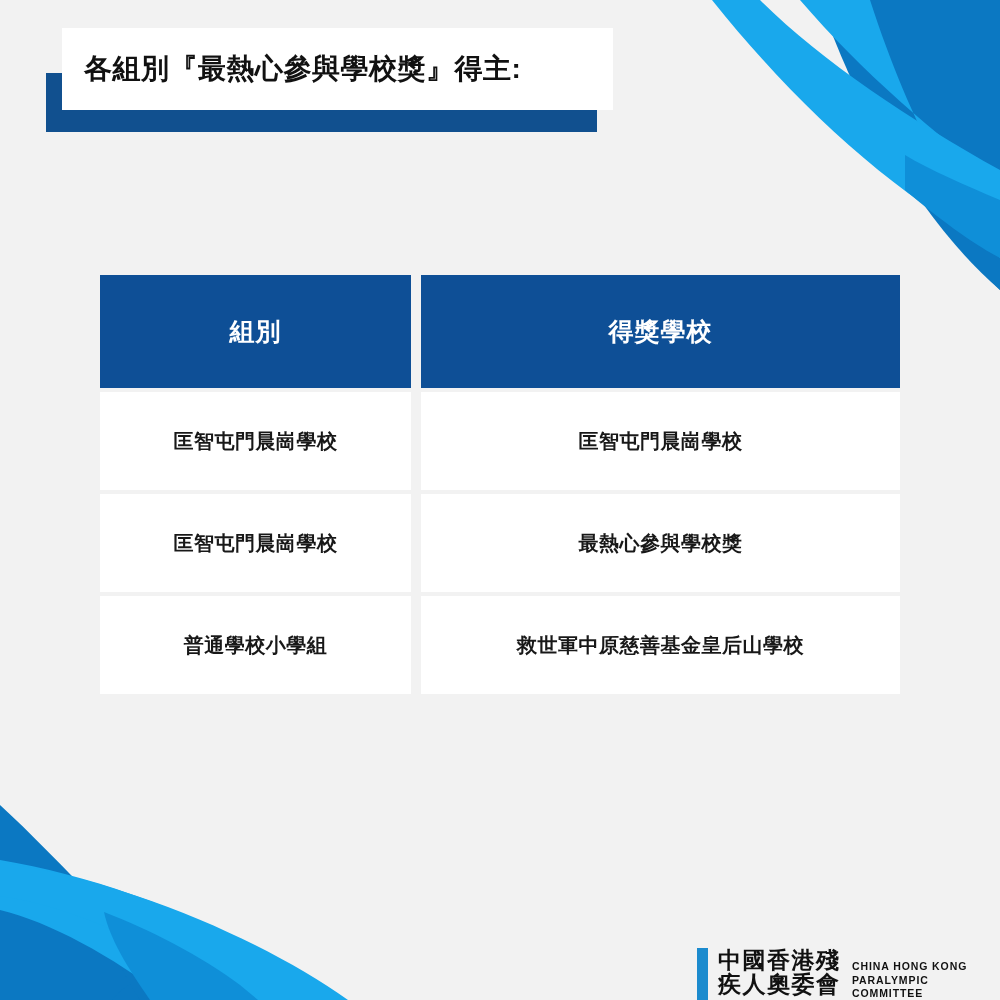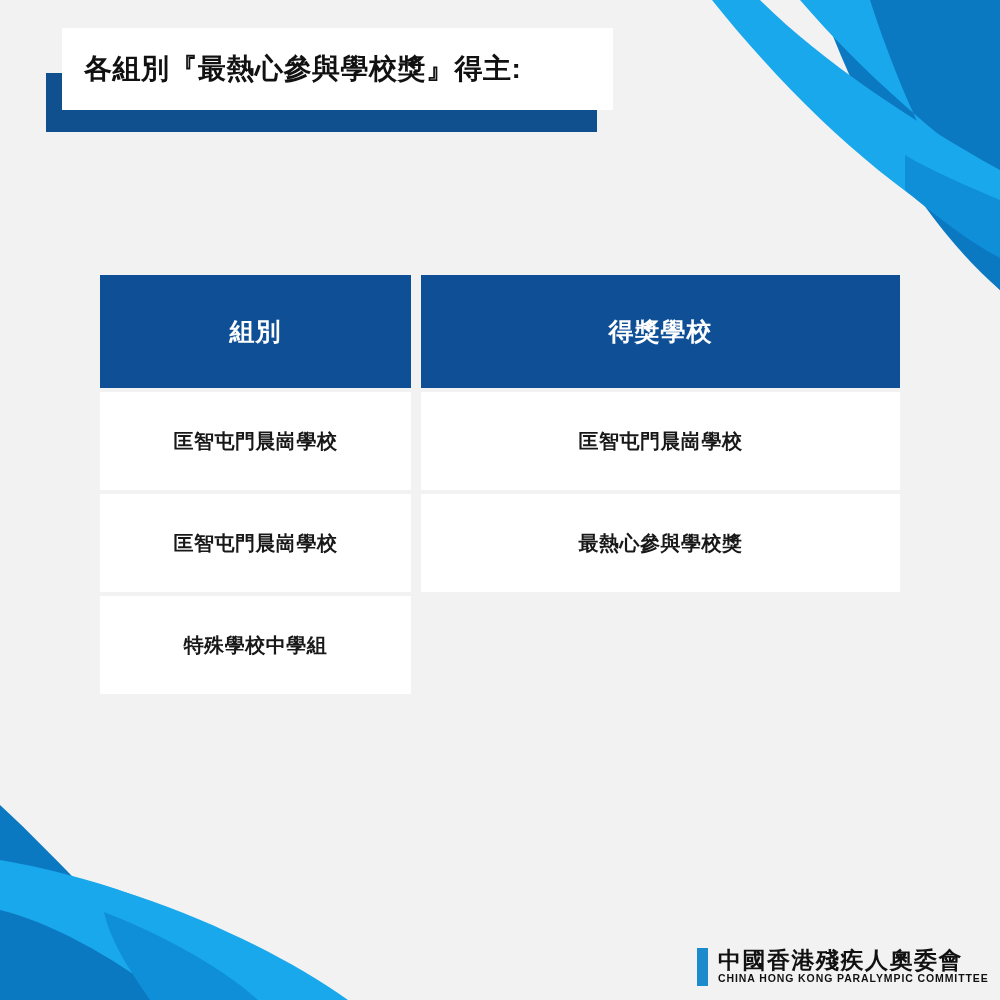--- a/index.html
+++ b/index.html
@@ -109,37 +109,37 @@
     z-index: 5;
   }
   .logo-bar {
     width: 11px;
     background: #1c8bce;
     flex: 0 0 11px;
   }
   .logo-text {
     padding-left: 10px;
     display: flex;
-    flex-direction: column;
+    flex-direction: row;
     justify-content: center;
   }
   .logo-cn {
     font-size: 23px;
     font-weight: bold;
     color: #111111;
     letter-spacing: 1.5px;
     line-height: 1.05;
   }
   .logo-en {
     font-size: 10.5px;
     font-weight: bold;
     color: #111111;
     letter-spacing: 0.9px;
     line-height: 1.3;
-    margin-top: 0;
+    margin-top: 12px;
   }
 </style>
 </head>
 <body>
 
 <svg class="ribbons" viewBox="0 0 1000 1000" xmlns="http://www.w3.org/2000/svg">
 
   <path fill="#0b78c2" d="M 838 0 L 1000 0 L 1000 290 C 960 250 880 150 838 0 Z"></path>
   <path fill="#0b78c2" d="M 1000 0 L 1000 290 C 930 230 860 120 820 0 Z"></path>
 
@@ -194,21 +194,24 @@
     <div class="t-cell col-a">
       <span>匡智屯門晨崗學校</span>
     </div>
     <div class="t-cell col-b">
       <span>最熱心參與學校獎</span>
     </div>
   </div>
 
   <div class="t-row body-row">
     <div class="t-cell col-a">
-      <span>特殊學校中學組</span>
+      <span>普通學校小學組</span>
+    </div>
+    <div class="t-cell col-b">
+      <span>救世軍中原慈善基金皇后山學校</span>
     </div>
   </div>
 
 </div>
 
 <div class="logo">
   <div class="logo-bar"></div>
   <div class="logo-text">
     <span class="logo-cn">中國香港殘疾人奧委會</span>
     <span class="logo-en">CHINA HONG KONG PARALYMPIC COMMITTEE</span>

